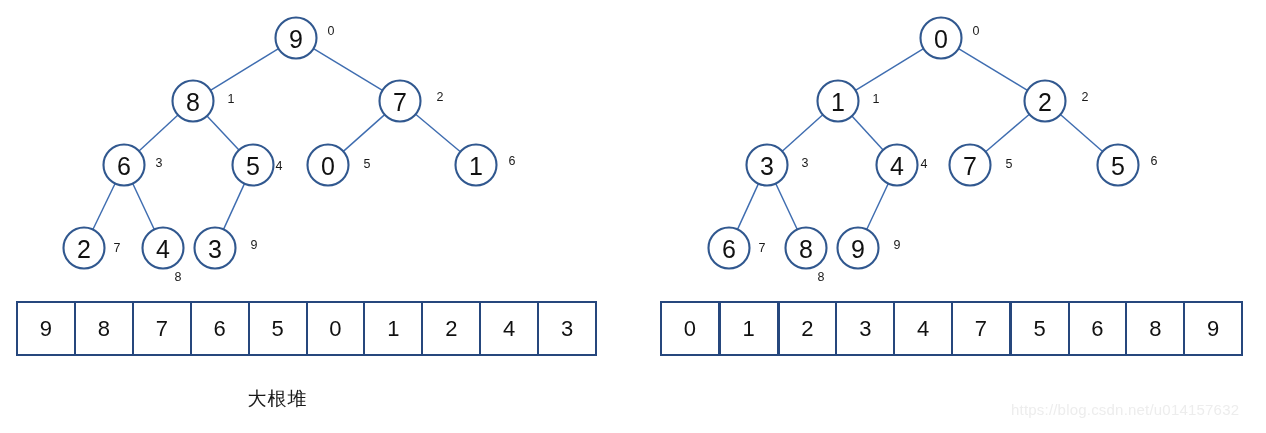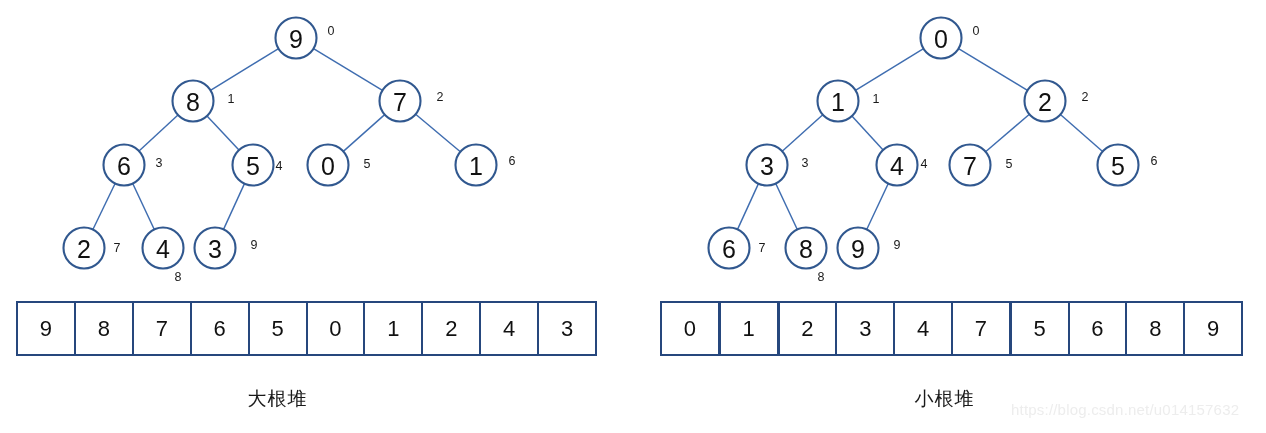--- a/index.html
+++ b/index.html
@@ -260,17 +260,16 @@
         <div class="array-cell thick">1</div>
         <div class="array-cell">2</div>
         <div class="array-cell">3</div>
         <div class="array-cell">4</div>
         <div class="array-cell thick">7</div>
         <div class="array-cell">5</div>
         <div class="array-cell">6</div>
         <div class="array-cell">8</div>
         <div class="array-cell">9</div>
       </div>
-    <div class="caption" id="caption-min">小根堆</div>
   </div>
 
   <div id="watermark">https://blog.csdn.net/u014157632</div>
 </div>
 
 </body></html>

